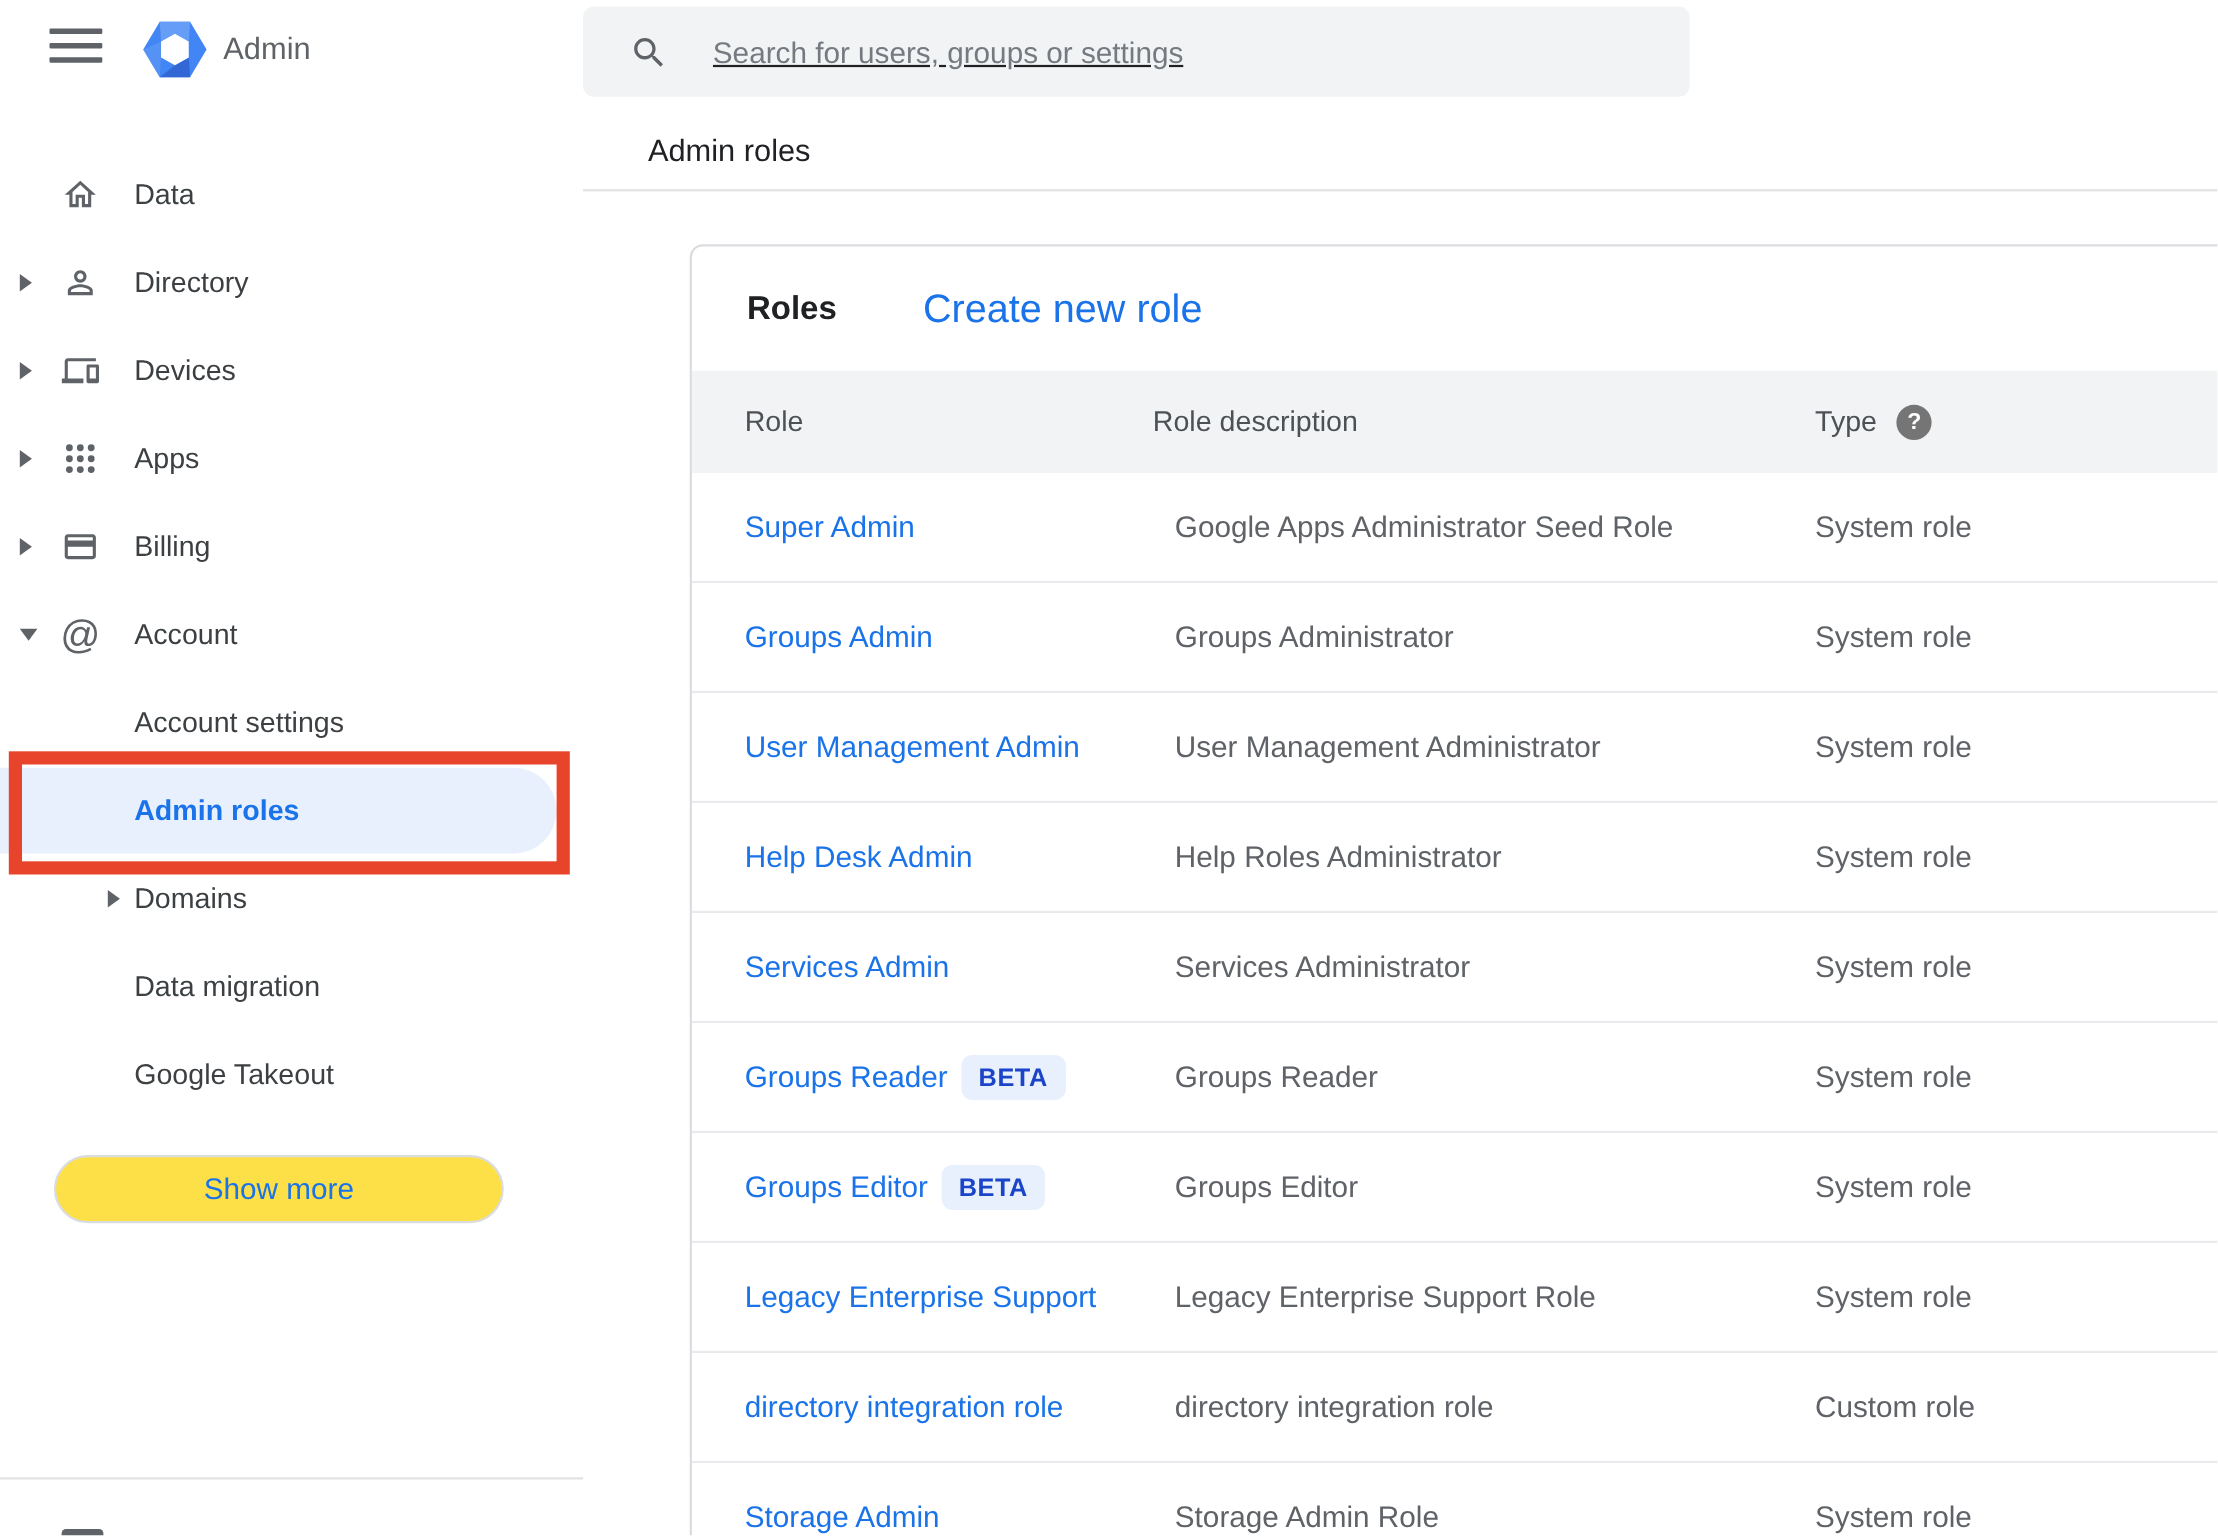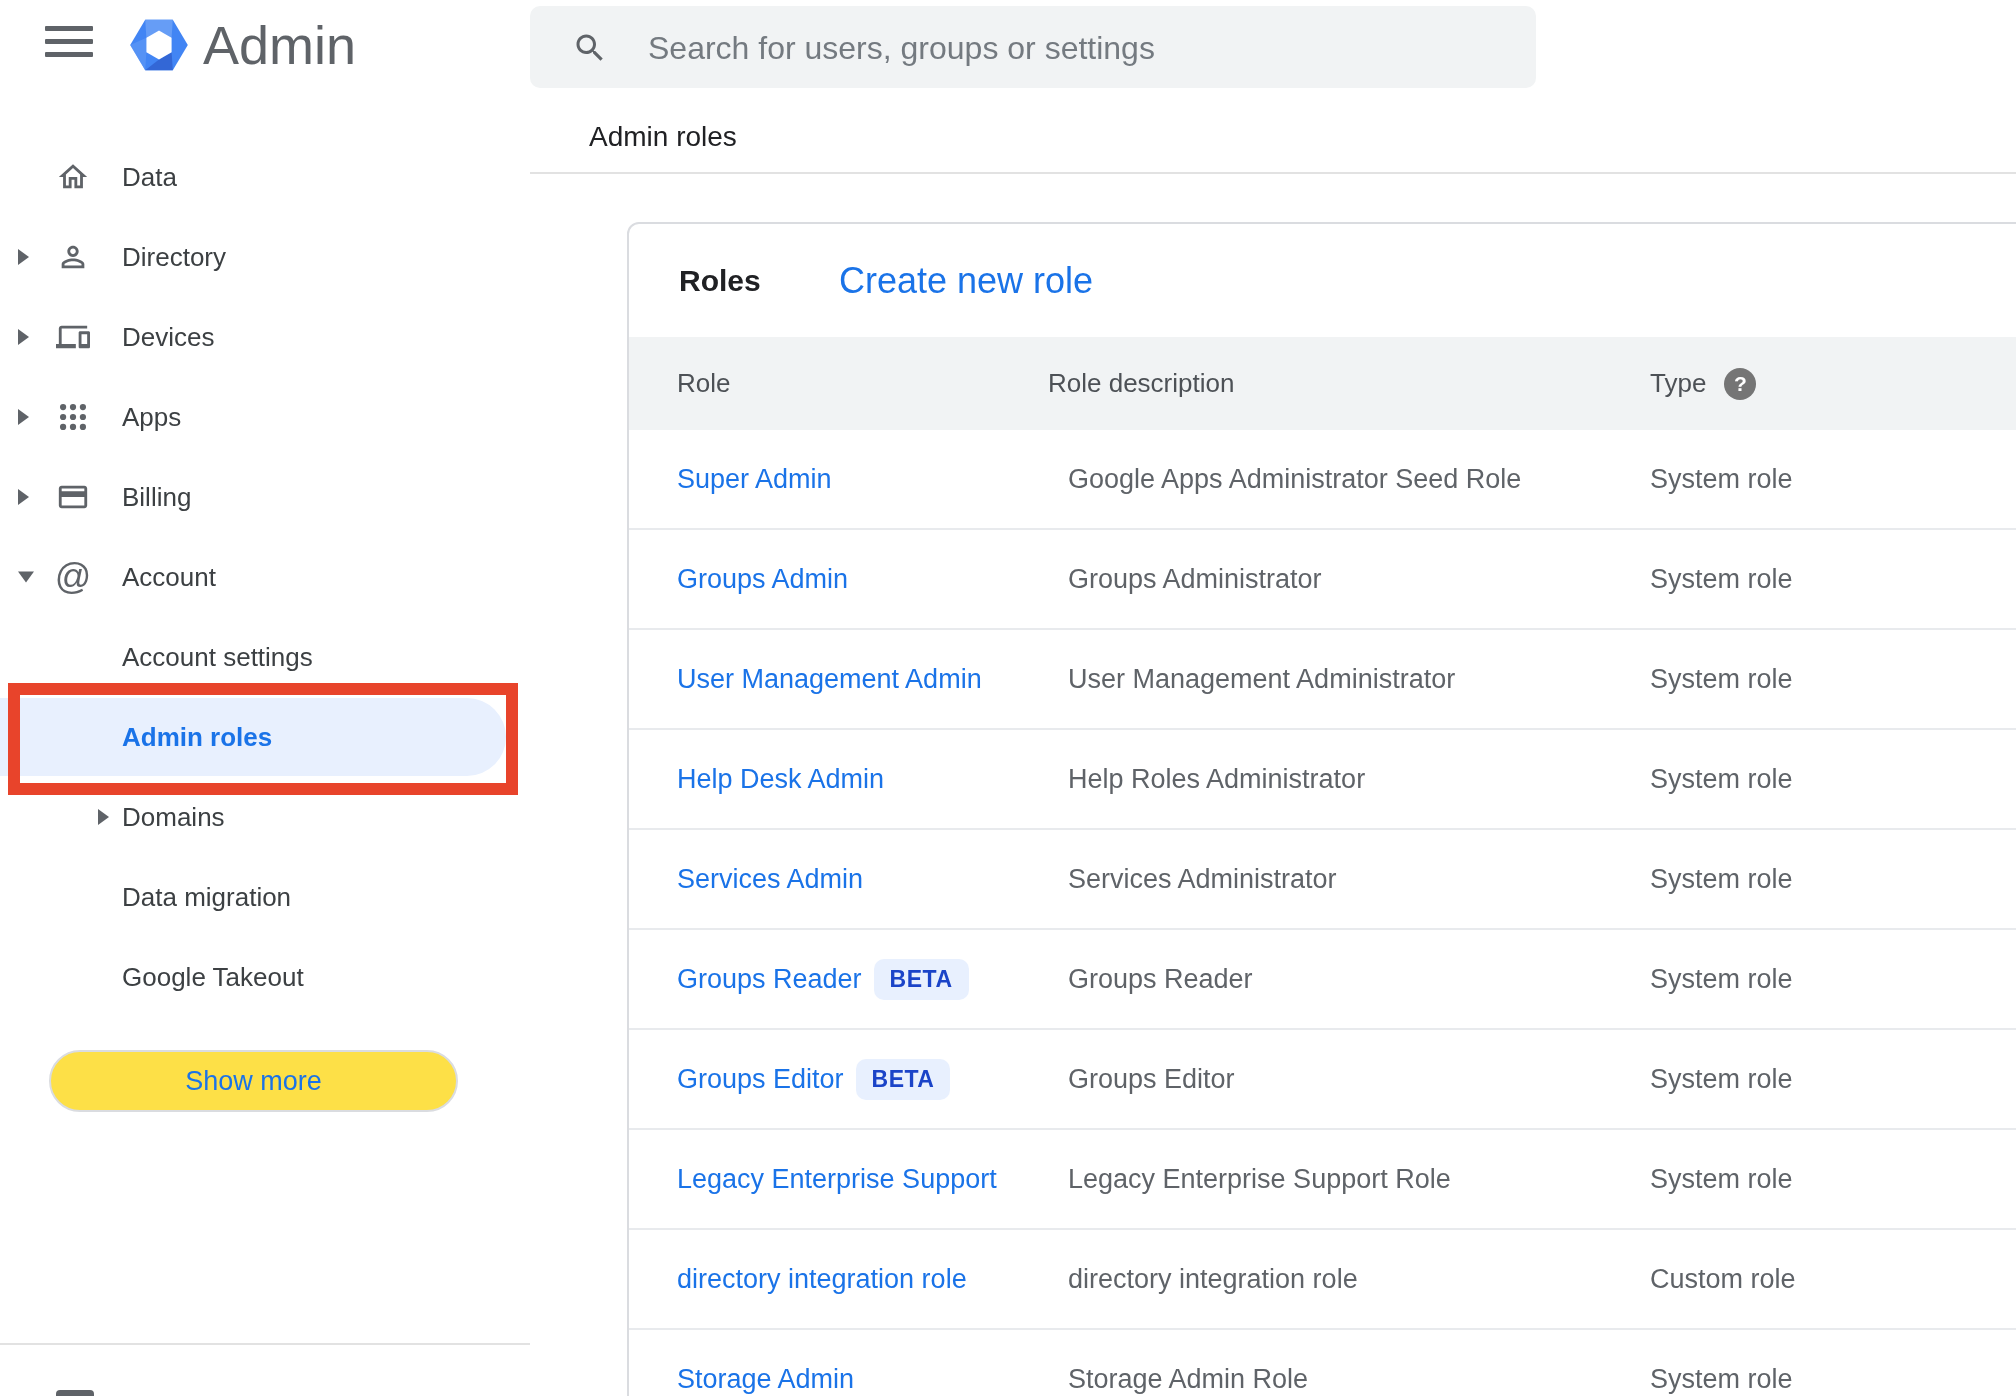--- a/index.html
+++ b/index.html
@@ -6,27 +6,27 @@
   .screen{
     position:relative;width:2016px;height:1396px;overflow:hidden;background:#fff;
     font-family:"Liberation Sans","DejaVu Sans",sans-serif;color:var(--text_dark);
   }
   
   .hamburger{position:absolute;left:45px;top:25px;width:48px;height:36px;border:none;background:transparent;cursor:pointer;padding:0;}
   .hamburger .bar{position:absolute;left:0;width:48px;height:5px;background:var(--icon_gray);border-radius:1px;}
   .hamburger .b1{top:1px}.hamburger .b2{top:14px}.hamburger .b3{top:27px}
   .logo-link{position:absolute;left:129px;top:14px;height:62px;display:flex;align-items:center;gap:14px;text-decoration:none;cursor:pointer;}
   .logo-hex{width:60px;height:60px;display:block;}
-  .logo-text{font-size:54px;color:var(--icon_gray);letter-spacing:0px;}
+  .logo-text{font-size:28px;color:var(--icon_gray);letter-spacing:0px;}
   
   .searchbar{position:absolute;left:530px;top:6px;width:1006px;height:82px;background:var(--search_bg);border-radius:10px;}
   .searchbar .mag{position:absolute;left:42px;top:24px;width:36px;height:36px;fill:var(--icon_gray);}
   .searchbar input{
     position:absolute;left:116px;top:0;width:860px;height:82px;border:none;background:transparent;outline:none;
-    font-family:inherit;font-size:32px;color:var(--text_dark);
+    font-family:inherit;font-size:27px;color:var(--text_dark);text-decoration:underline;
   }
   .searchbar input::placeholder{color:var(--placeholder);opacity:1;}
   
   .breadcrumb{position:absolute;left:589px;top:121px;font-size:28px;color:var(--text_dark);}
   .crumb-divider{position:absolute;left:530px;top:172px;width:1486px;height:2px;background:var(--divider);}
   
   .nav{position:absolute;left:0;top:137px;width:530px;}
   .nav-row{position:relative;height:80px;cursor:pointer;}
   .nav-pill{position:absolute;left:0;top:1px;width:506px;height:78px;background:var(--selected_bg);border-radius:0 39px 39px 0;}
   .nav-arrow{position:absolute;top:50%;transform:translateY(-50%);width:0;height:0;}

